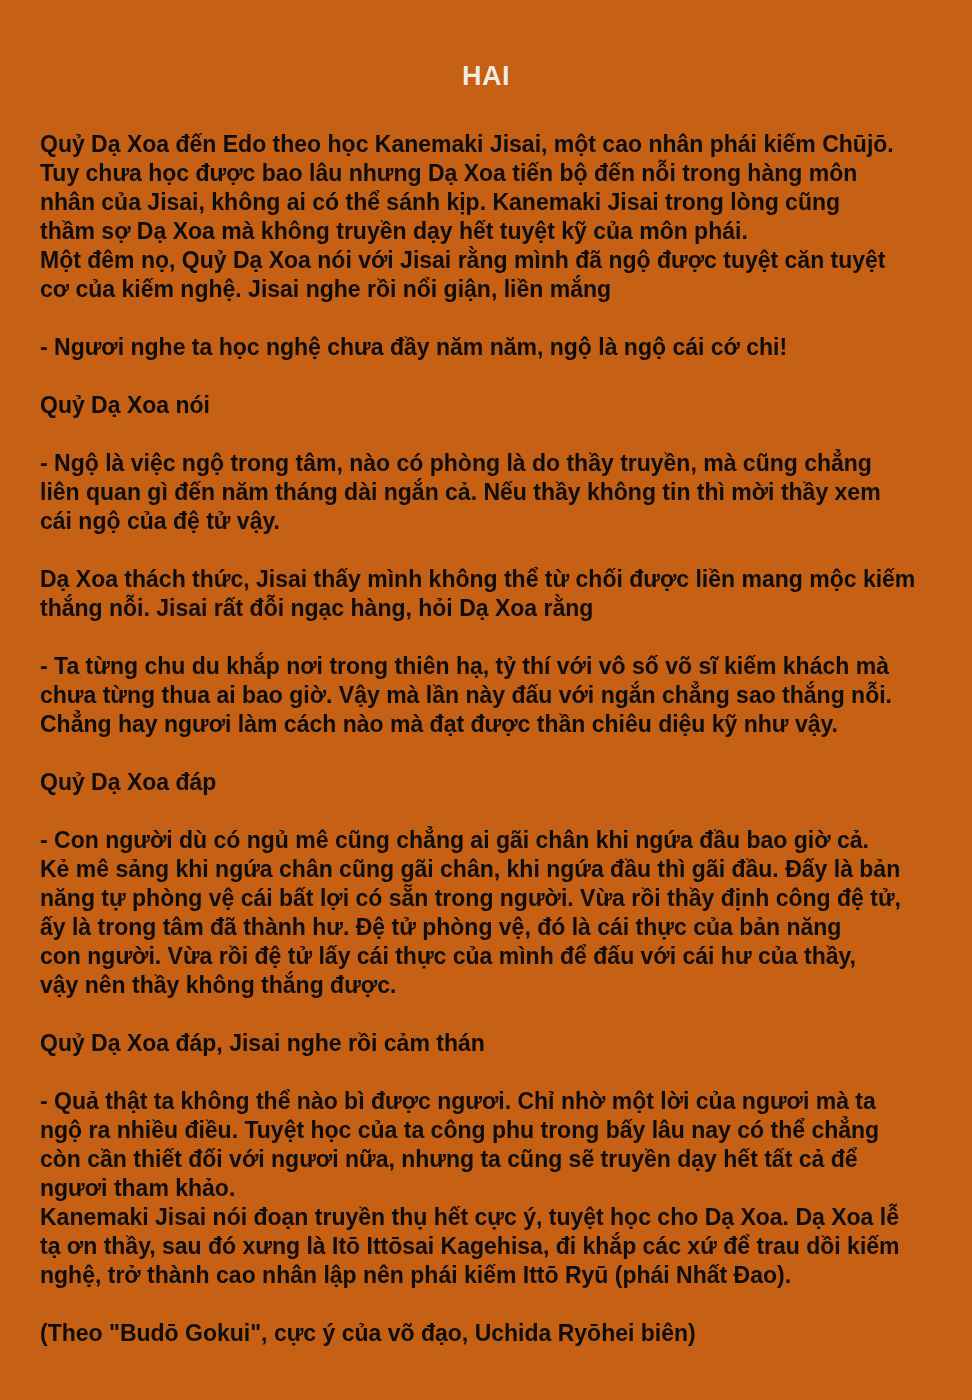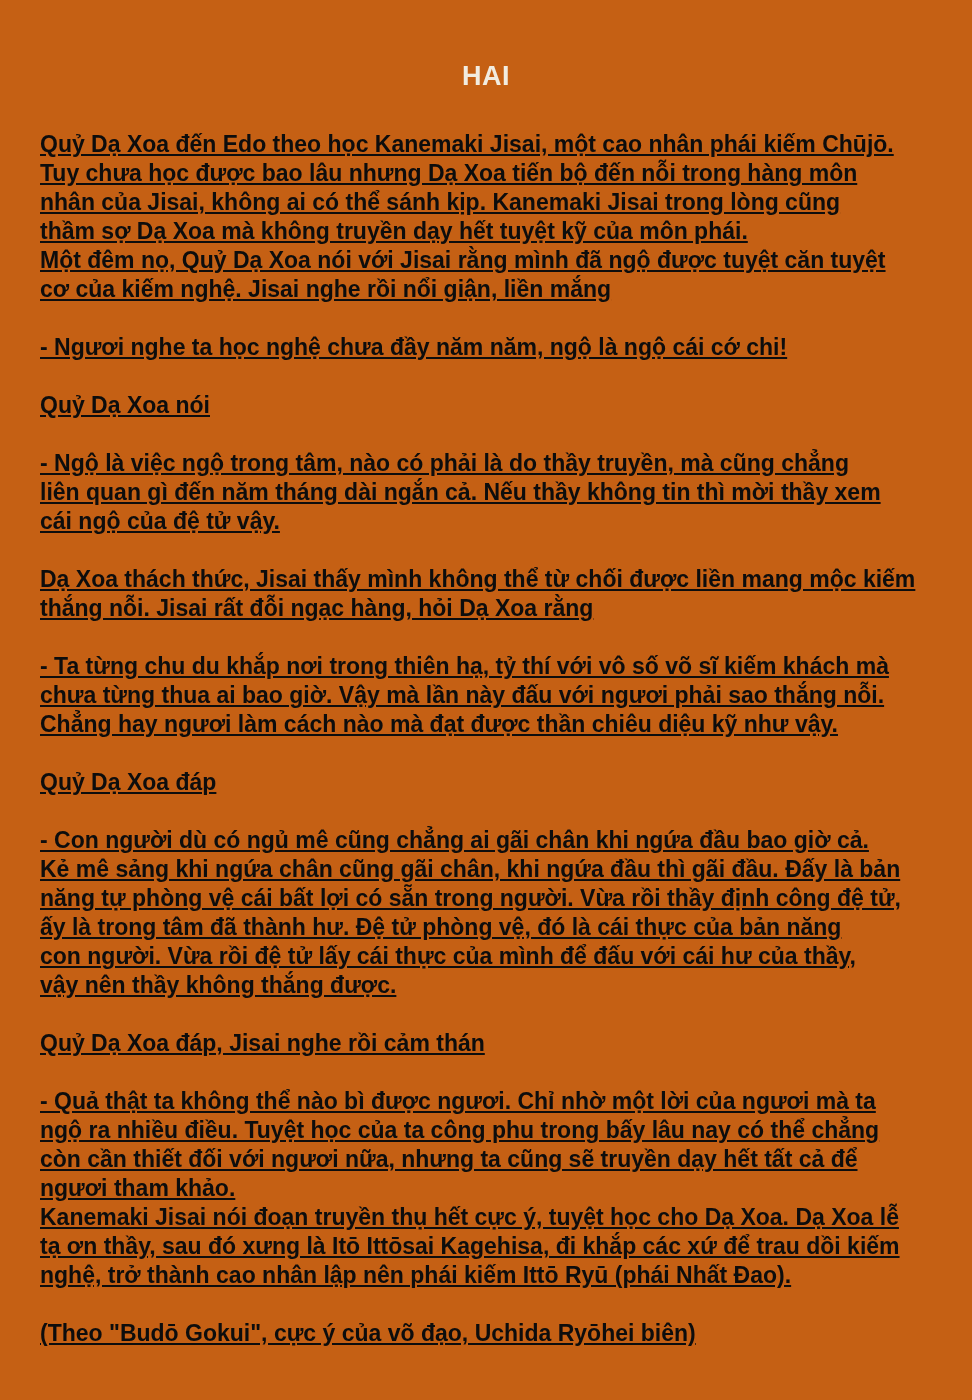--- a/index.html
+++ b/index.html
@@ -27,21 +27,21 @@
     position: absolute;
     top: 130px;
     left: 40px;
     width: 928px;
     color: #0D0D0D;
     font-size: 23px;
     line-height: 29px;
   }
   .block { margin: 0 0 29px 0; }
   .block:last-child { margin-bottom: 0; }
-  .line { white-space: nowrap; text-decoration: underline; }
+  .line { white-space: nowrap; }
 </style>
 </head>
 <body>
 
 <div class="page">
 
   <div class="chapter-title">HAI</div>
 
   <div class="content">
 
@@ -56,33 +56,33 @@
 
     <div class="block">
       <div class="line">- Ngươi nghe ta học nghệ chưa đầy năm năm, ngộ là ngộ cái cớ chi!</div>
     </div>
 
     <div class="block">
       <div class="line">Quỷ Dạ Xoa nói</div>
     </div>
 
     <div class="block">
-      <div class="line">- Ngộ là việc ngộ trong tâm, nào có phải là do thầy truyền, mà cũng chẳng</div>
+      <div class="line">- Ngộ là việc ngộ trong tâm, nào có phòng là do thầy truyền, mà cũng chẳng</div>
       <div class="line">liên quan gì đến năm tháng dài ngắn cả. Nếu thầy không tin thì mời thầy xem</div>
       <div class="line">cái ngộ của đệ tử vậy.</div>
     </div>
 
     <div class="block">
       <div class="line">Dạ Xoa thách thức, Jisai thấy mình không thể từ chối được liền mang mộc kiếm</div>
       <div class="line">thắng nỗi. Jisai rất đỗi ngạc hàng, hỏi Dạ Xoa rằng</div>
     </div>
 
     <div class="block">
       <div class="line">- Ta từng chu du khắp nơi trong thiên hạ, tỷ thí với vô số võ sĩ kiếm khách mà</div>
-      <div class="line">chưa từng thua ai bao giờ. Vậy mà lần này đấu với ngươi phải sao thắng nỗi.</div>
+      <div class="line">chưa từng thua ai bao giờ. Vậy mà lần này đấu với ngắn chẳng sao thắng nỗi.</div>
       <div class="line">Chẳng hay ngươi làm cách nào mà đạt được thần chiêu diệu kỹ như vậy.</div>
     </div>
 
     <div class="block">
       <div class="line">Quỷ Dạ Xoa đáp</div>
     </div>
 
     <div class="block">
       <div class="line">- Con người dù có ngủ mê cũng chẳng ai gãi chân khi ngứa đầu bao giờ cả.</div>
       <div class="line">Kẻ mê sảng khi ngứa chân cũng gãi chân, khi ngứa đầu thì gãi đầu. Đấy là bản</div>

